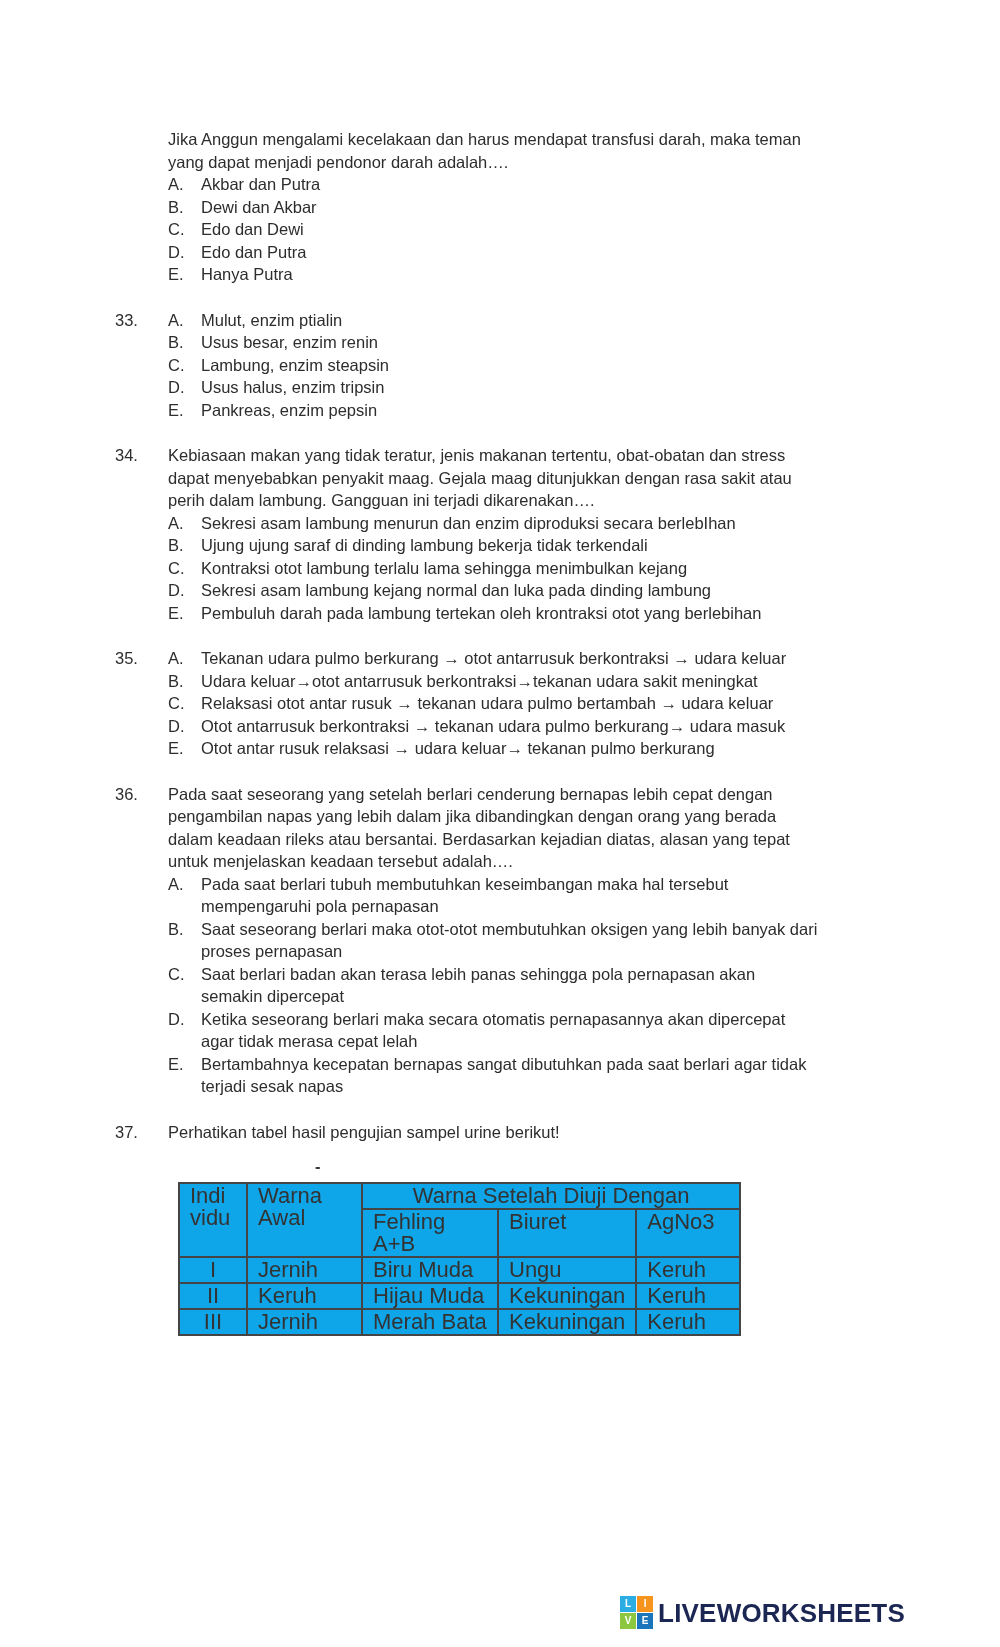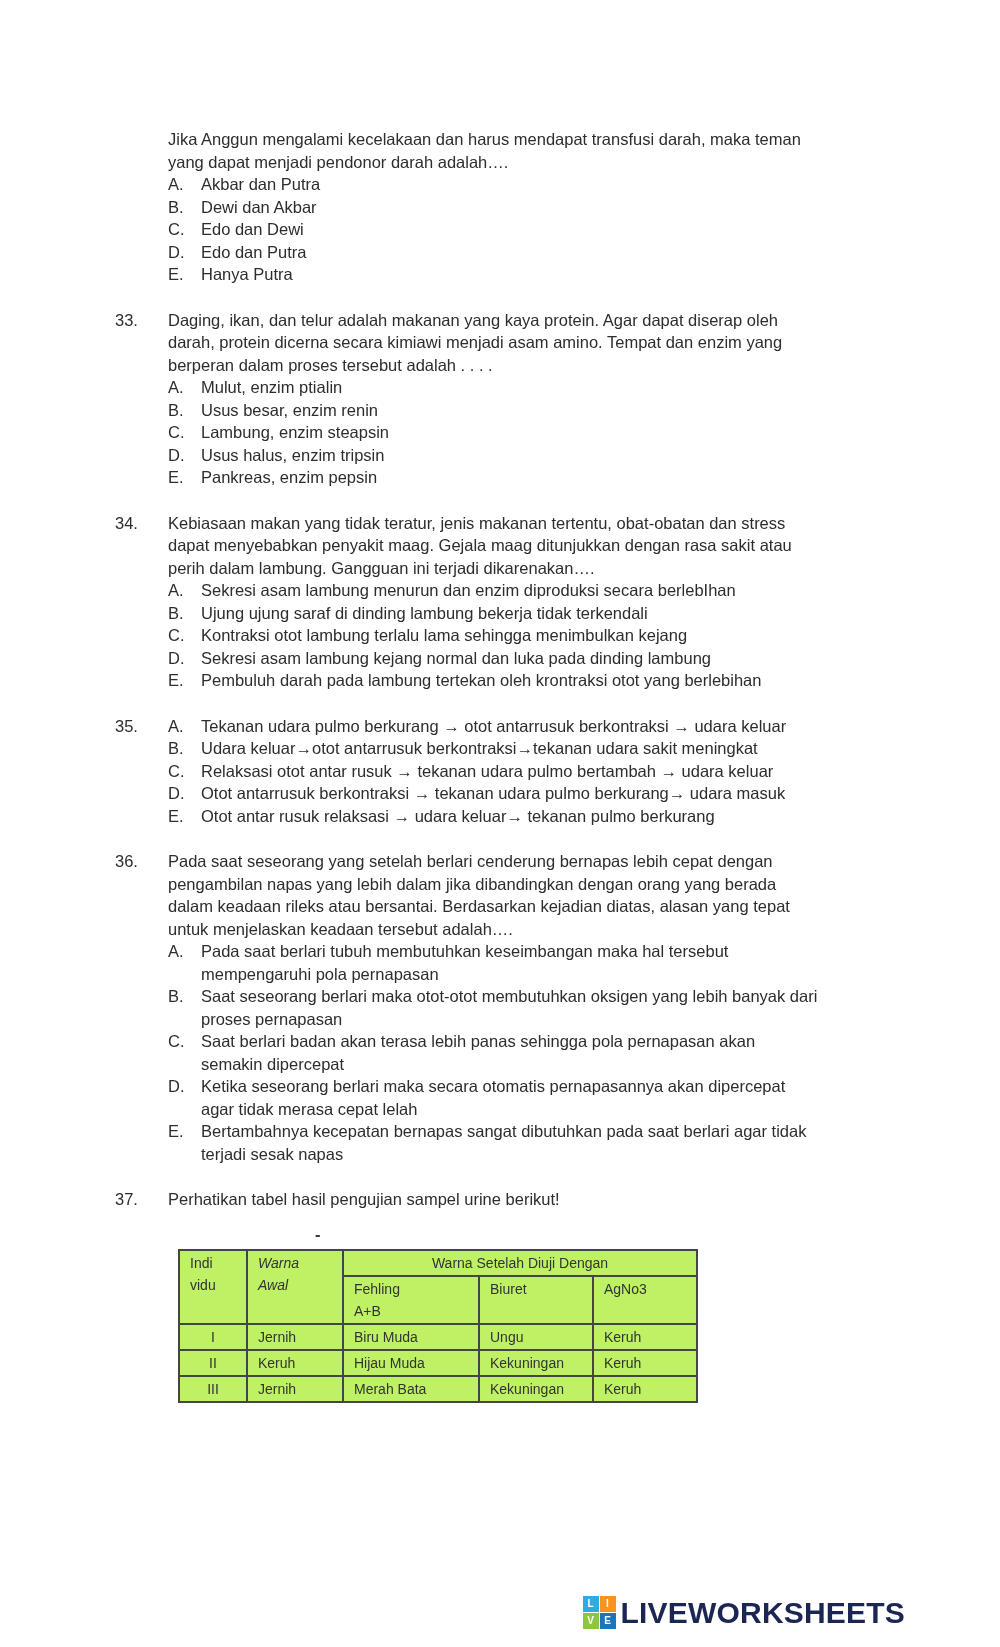--- a/index.html
+++ b/index.html
@@ -20,28 +20,28 @@
 
   .option { display:flex; }
   .olabel { width:33px; flex:none; }
   .otext { flex:1; white-space:pre-line; }
 
   .table-note { margin:12px 0 4px 147px; font-weight:bold; color:#3a3a3a; }
 
   .scan-table-wrap { margin-left:10px; display:inline-block; background:#f4f3f0; }
   table.urine {
     border-collapse:collapse;
-    background:#bef264;
+    background:#0ea5e9;
     color:#333333;
-    font-size:14px; line-height:22px;
+    font-size:22px; line-height:22px;
     table-layout:fixed;
   }
   table.urine td { border:2px solid #454545; padding:1px 10px; vertical-align:top; }
   td.c-indi  { width:68px; }
-  td.c-awal  { width:96px;font-style:italic; }
+  td.c-awal  { width:115px; }
   td.c-fehl  { width:136px; }
   td.c-biur  { width:114px;margin-left:8px; }
   td.c-agno  { width:104px;margin-left:16px; }
   td.span-header { text-align:center; }
   td.thickb { border-bottom:5px double #454545; }
   td.roman { text-align:center; }
   tr.datarow td { height:26px; }
   td.twoline { white-space:pre-line; }
 
   .footer {
@@ -50,21 +50,21 @@
   }
   .logo-grid {
     display:grid; grid-template-columns:16px 16px; grid-template-rows:16px 16px;
     gap:1px; flex:none;
   }
   .logo-sq {
     display:flex; align-items:center; justify-content:center;
     color:#ffffff; font-weight:bold; font-size:10px; line-height:10px;
   }
   .brand {
-    font-weight:bold; font-size:30px; line-height:26px; letter-spacing:0.2px;
+    font-weight:bold; font-size:26px; line-height:26px; letter-spacing:0.2px;
   }
 </style>
 </head>
 <body>
 
 <div class="content">
 
   <div class="question">
     <div class="qnum"></div>
     <div class="qbody">
@@ -89,23 +89,20 @@
       <div class="option">
         <span class="olabel">E.</span>
         <span class="otext">Hanya Putra</span>
       </div>
     </div>
   </div>
 
   <div class="question">
     <div class="qnum">33.</div>
     <div class="qbody">
-      <div class="qtext">Daging, ikan, dan telur adalah makanan yang kaya protein. Agar dapat diserap oleh
-darah, protein dicerna secara kimiawi menjadi asam amino. Tempat dan enzim yang
-berperan dalam proses tersebut adalah . . . .</div>
       <div class="option">
         <span class="olabel">A.</span>
         <span class="otext">Mulut, enzim ptialin</span>
       </div>
       <div class="option">
         <span class="olabel">B.</span>
         <span class="otext">Usus besar, enzim renin</span>
       </div>
       <div class="option">
         <span class="olabel">C.</span>

